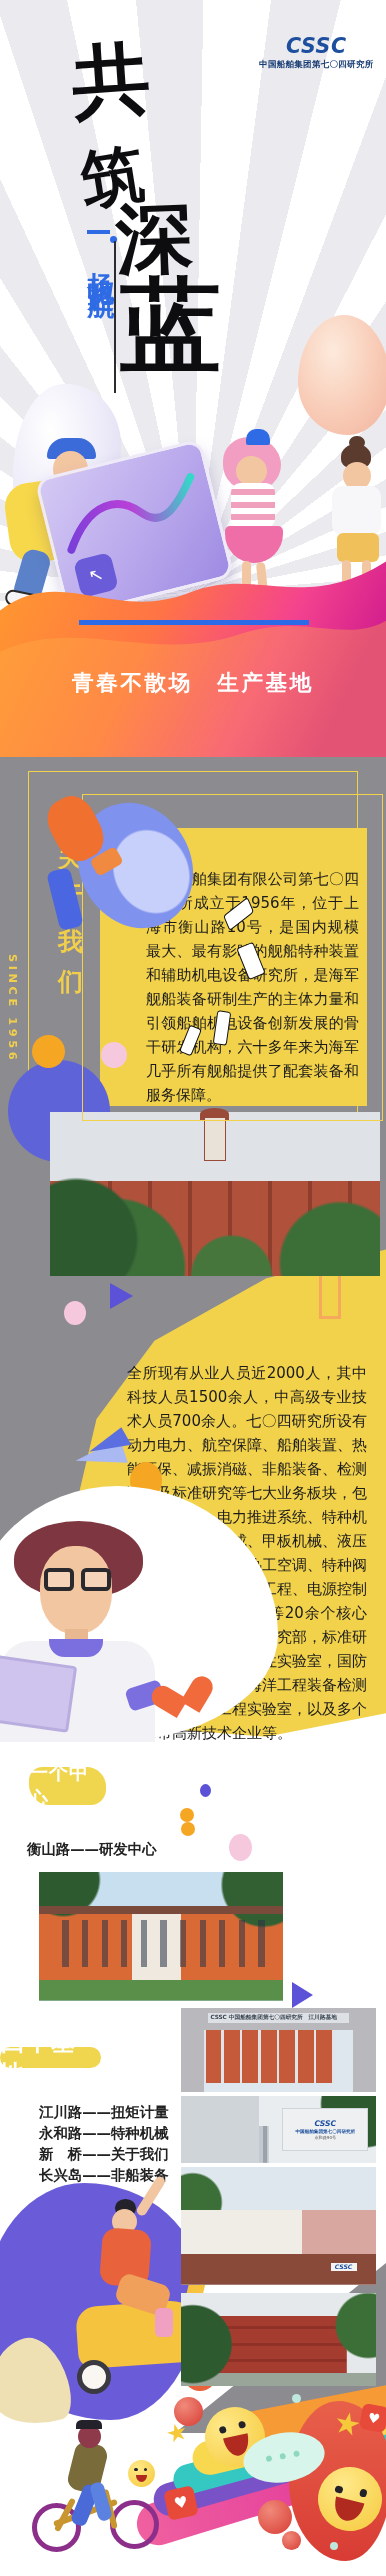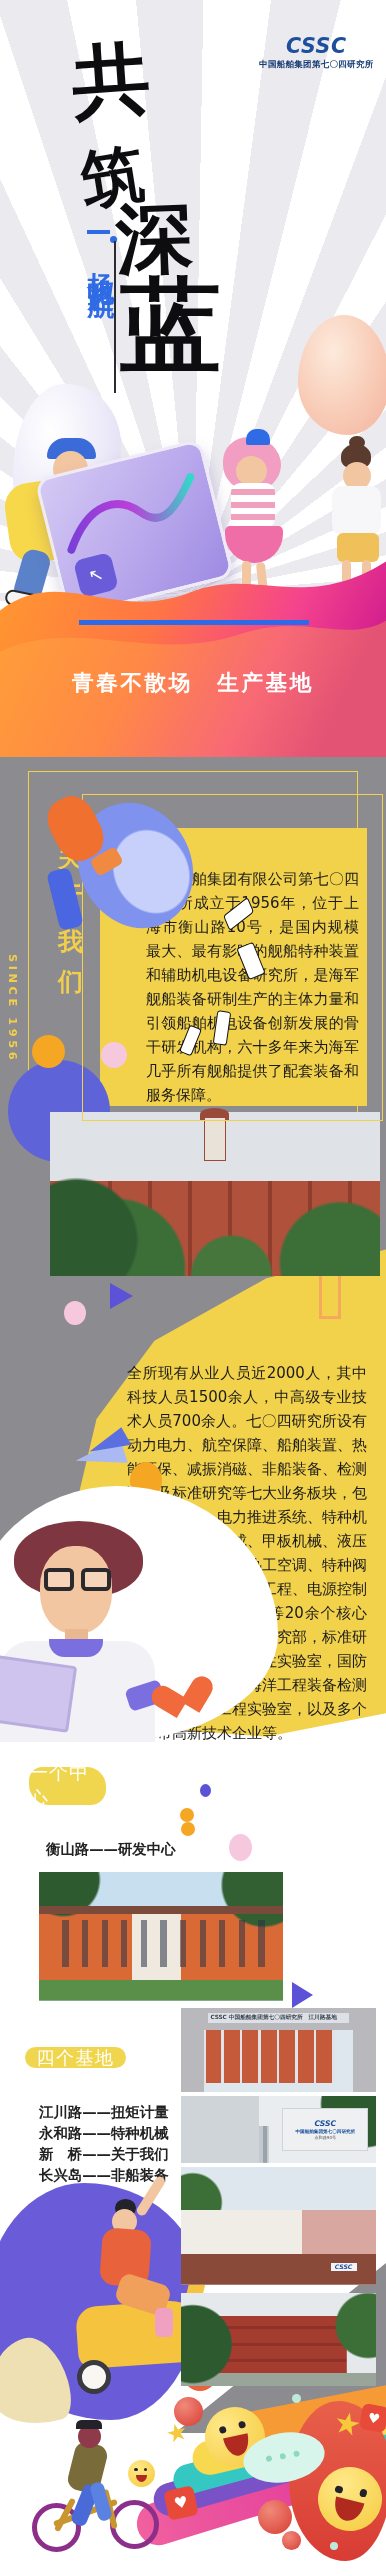--- a/index.html
+++ b/index.html
@@ -144,43 +144,43 @@
   .res-collar{left:49px;top:1639px;width:54px;height:17.5px;background:#7b6fe0;border-radius:0 0 15.5px 15.5px;}
   .res-sleeve{left:127px;top:1684px;width:36px;height:23px;background:#7b6fe0;border-radius:6.2px;transform:rotate(-18deg);}
   .res-laptop{left:-15.5px;top:1660px;width:88px;height:67px;background:#cfc4ee;border:3.1px solid #b9addf;border-radius:4.1px;transform:rotate(8deg);}
   .heart{left:159px;top:1667px;width:43px;height:40px;z-index:6;transform:rotate(-14deg);}
   .heart:before,.heart:after{content:"";position:absolute;width:21.6px;height:34px;background:#f06a3c;border-radius:21.6px 21.6px 0 0;}
   .heart:before{left:4.1px;transform:rotate(-45deg);transform-origin:100% 100%;}
   .heart:after{left:17.5px;transform:rotate(45deg);transform-origin:0 100%;}
 
   
   .pill{background:#f0d64e;display:flex;align-items:center;justify-content:center;
-    color:#ffffff;font-weight:400;z-index:7;}
+    color:#ffffff;font-weight:700;z-index:7;}
   .pill-center{left:29px;top:1767px;width:77px;height:38px;border-radius:13.4px 19.6px 15.5px 20.6px;font-size:19px;letter-spacing:1px;}
   .dec-purple-d1{left:200px;top:1784px;width:11.3px;height:13.4px;background:#5b52d8;}
   .dec-orange-d1{left:180px;top:1808px;width:14px;height:14px;background:#f5a623;}
   .dec-orange-d2{left:181px;top:1822px;width:14.4px;height:14.4px;background:#f5a623;}
   .dec-pink-d2{left:229px;top:1834px;width:23px;height:27px;background:#f6c8de;}
   .line-item{font-size:14.4px;font-weight:600;color:#222;}
-  .center-item{left:27px;top:1840px;margin-left:19px;}
+  .center-item{left:27px;top:1840px;}
   .photo-hs{left:39px;top:1872px;width:244px;height:129px;
     background:
       radial-gradient(circle at 10% 6%,#2e5a30 0 14%,transparent 15%),
       radial-gradient(circle at 92% 10%,#336033 0 16%,transparent 17%),
       linear-gradient(#5a8f4a 0 0) 0 100%/100% 16% no-repeat,
       linear-gradient(90deg,#d96a35 0 38%,#efe9df 38% 58%,#d96a35 58% 100%) 0 78%/100% 62% no-repeat,
       linear-gradient(#c8dff0 0 100%);}
   .hs-roof{left:39px;top:1906px;width:244px;height:8.2px;background:#7a4a3a;z-index:6;}
   .hs-win{left:49px;top:1920px;width:223px;height:47px;z-index:6;
     background:repeating-linear-gradient(90deg,transparent 0 13.4px,rgba(40,50,70,.55) 13.4px 19.6px);}
   .dec-tri2{left:292px;top:1982px;width:0;height:0;border-top:13px solid transparent;border-bottom:13px solid transparent;
     border-left:21.6px solid #5b52d8;}
 
   
-  .pill-bases{left:25px;top:2047px;width:101px;height:21px;border-radius:15.5px;font-size:18px;letter-spacing:1.5px;}
+  .pill-bases{left:0;top:2047px;width:101px;height:21px;border-radius:15.5px;font-size:24px;letter-spacing:1.5px;}
   .bases-list{left:39px;top:2103px;width:144px;}
   .bases-list div{height:21px;font-size:14.4px;font-weight:600;color:#222;}
   .photo-arch{left:181px;top:2008px;width:195px;height:84px;
     background:
       linear-gradient(90deg,#b9b9bd 0 12%,transparent 12% 88%,#b9b9bd 88% 100%),
       linear-gradient(#b9b9bd 0 26%,transparent 26%),
       repeating-linear-gradient(90deg,#c45a3a 0 15.5px,#e0e4e8 15.5px 18.5px) 12% 60%/76% 74% no-repeat,
       linear-gradient(#dfe7ee 0 100%);}
   .arch-label{position:absolute;left:14%;top:6%;width:72%;font-size:5.7px;font-weight:700;color:#3a4450;
     background:rgba(225,228,232,.9);padding:1px 2.1px;white-space:nowrap;overflow:hidden;}

